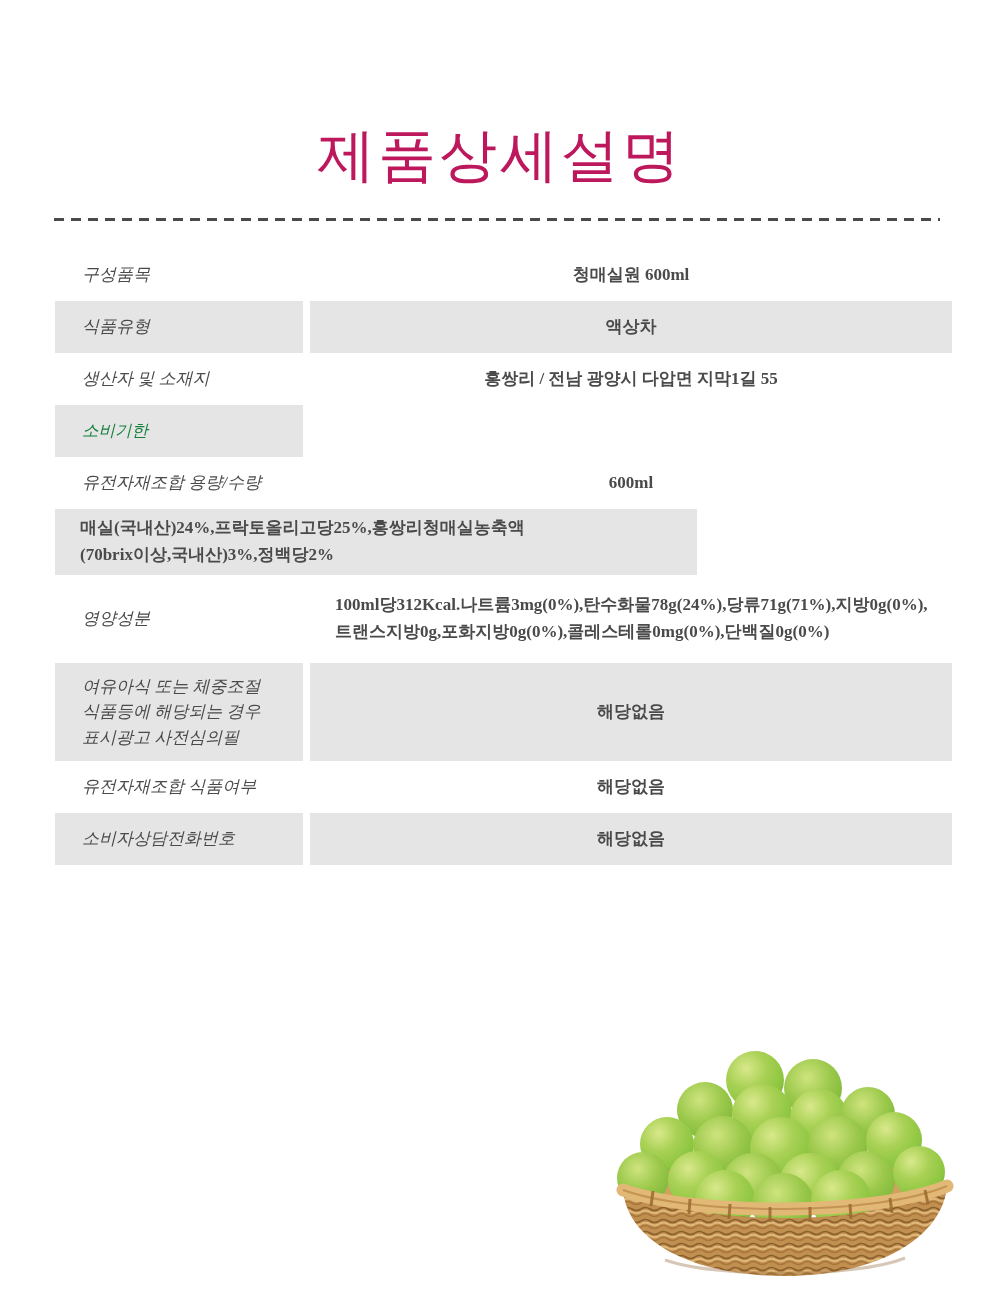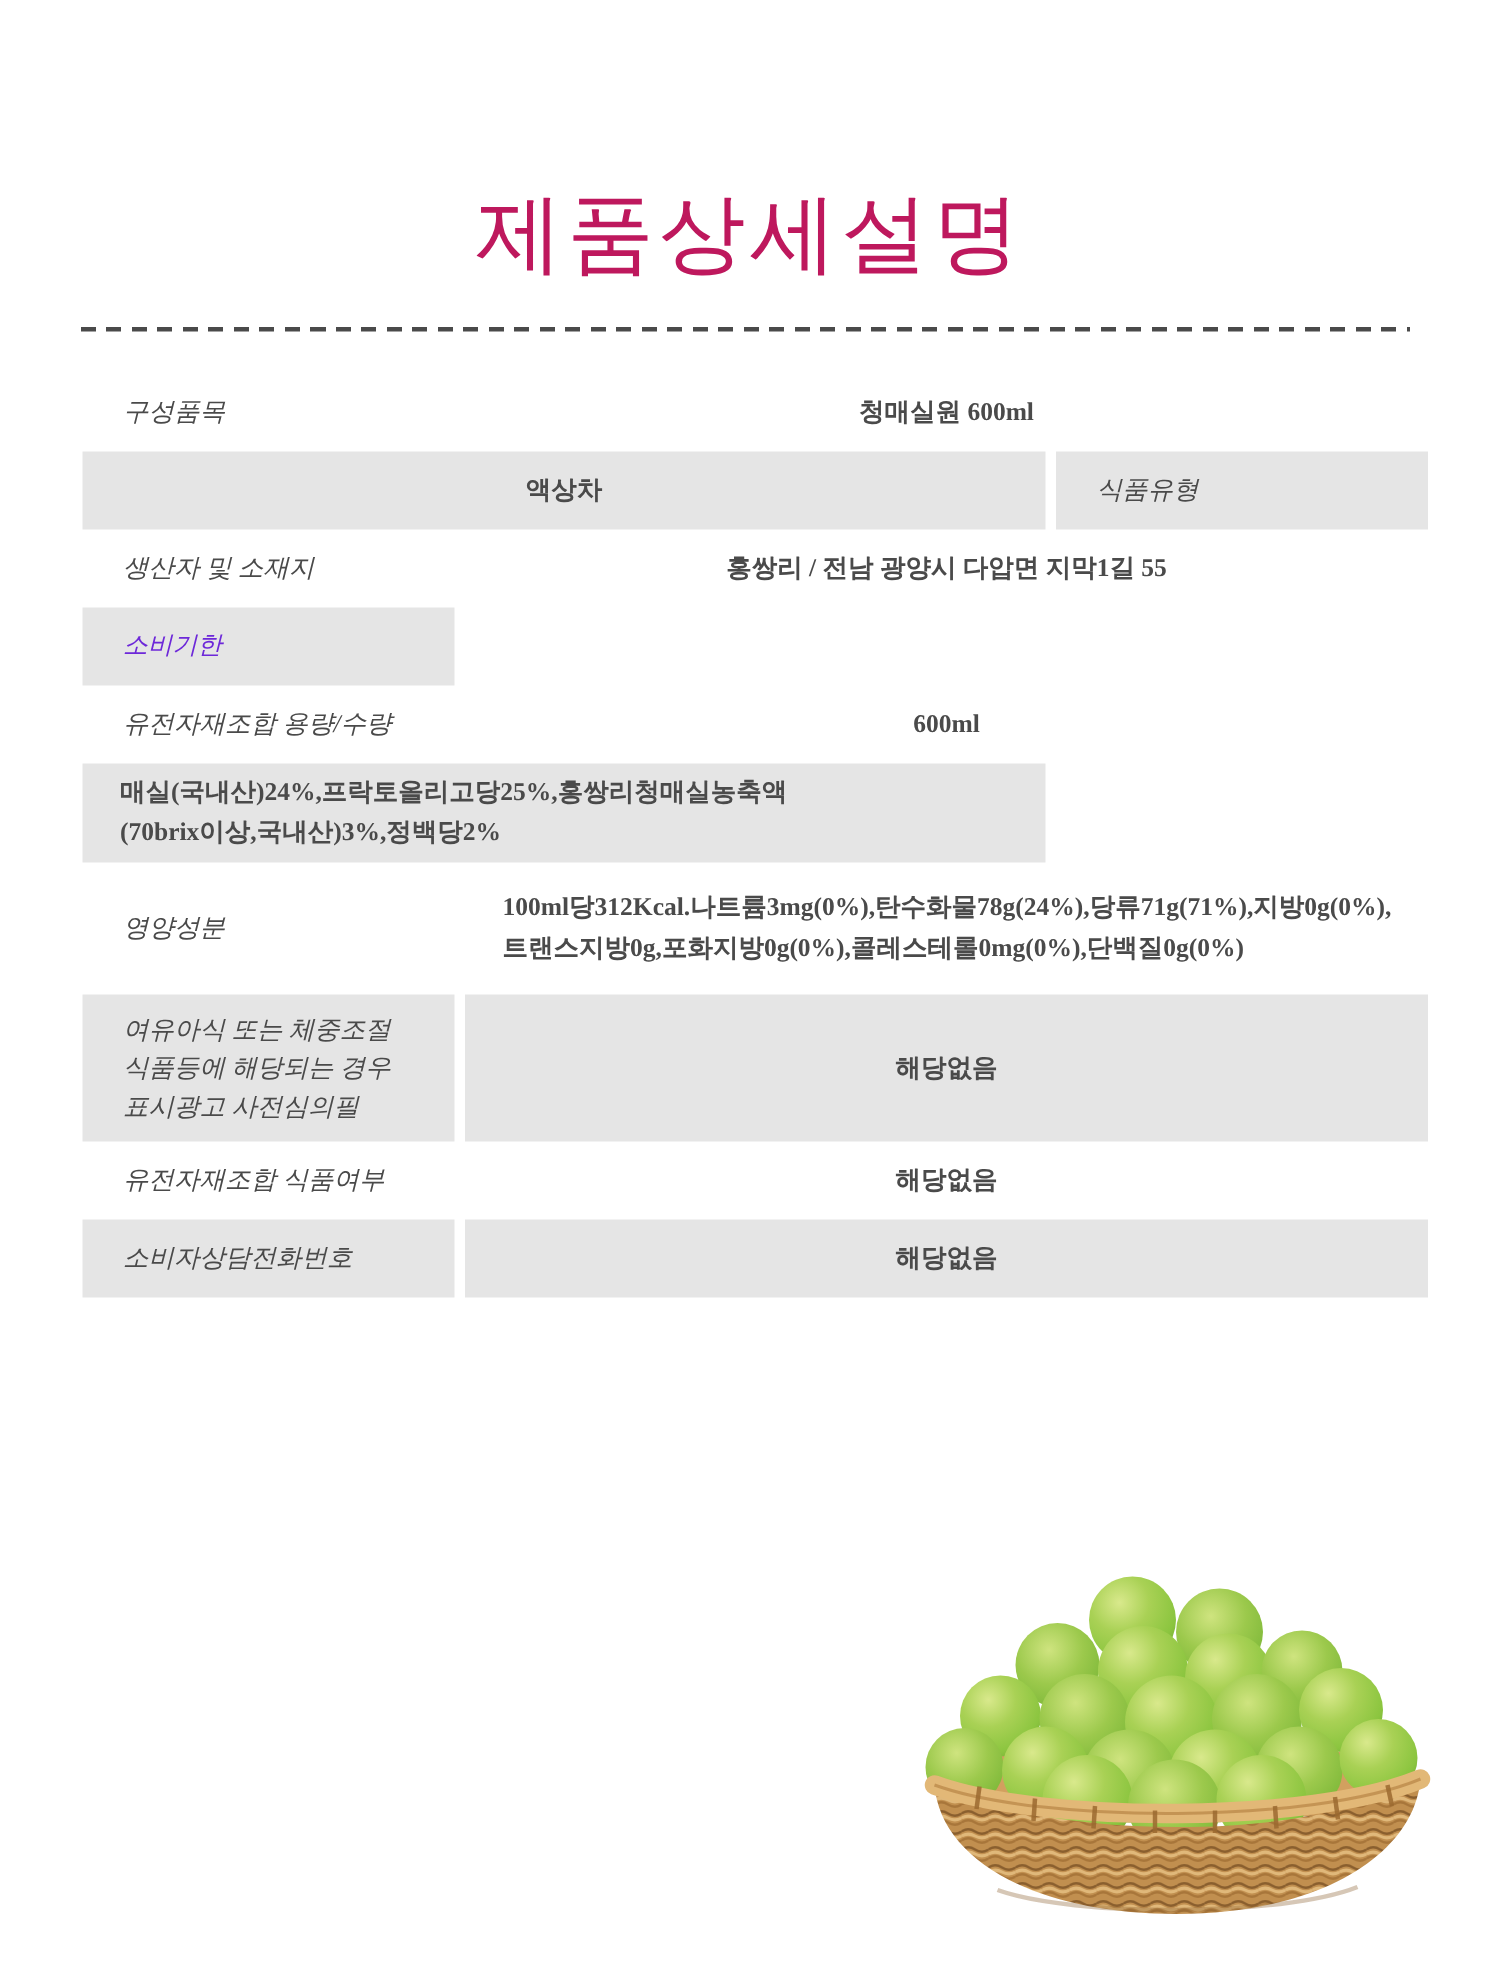--- a/index.html
+++ b/index.html
@@ -36,43 +36,43 @@
   .cell-r.left{
     justify-content:flex-start;text-align:left;
     padding-left:25px;word-break:break-all;line-height:1.55;
   }
   .h52{min-height:52px;}
   .h66{min-height:66px;}
   .h88{min-height:88px;}
   .h98{min-height:98px;}
   .lbl-sans{
     font-family:"Liberation Sans","DejaVu Sans",sans-serif;
-    color:#6d28d9;font-size:16.5px;
+    color:#15803d;font-size:16.5px;
   }
   .plum-image{
     position:absolute;left:605px;top:1038px;width:360px;height:245px;
   }
 </style>
 </head>
 <body>
 
 <h1 class="page-title">제품상세설명</h1>
 
 <div class="divider"></div>
 
 <div class="spec-table">
 
   <div class="row">
     <div class="cell cell-l h52">구성품목</div>
     <div class="cell cell-r h52">청매실원 600ml</div>
   </div>
 
   <div class="row alt">
+    <div class="cell cell-l h52">식품유형</div>
     <div class="cell cell-r h52">액상차</div>
-    <div class="cell cell-l h52">식품유형</div>
   </div>
 
   <div class="row">
     <div class="cell cell-l h52">생산자 및 소재지</div>
     <div class="cell cell-r h52">홍쌍리 / 전남 광양시 다압면 지막1길 55</div>
   </div>
 
   <div class="row alt">
     <div class="cell cell-l h52 lbl-sans">소비기한</div>
   </div>

